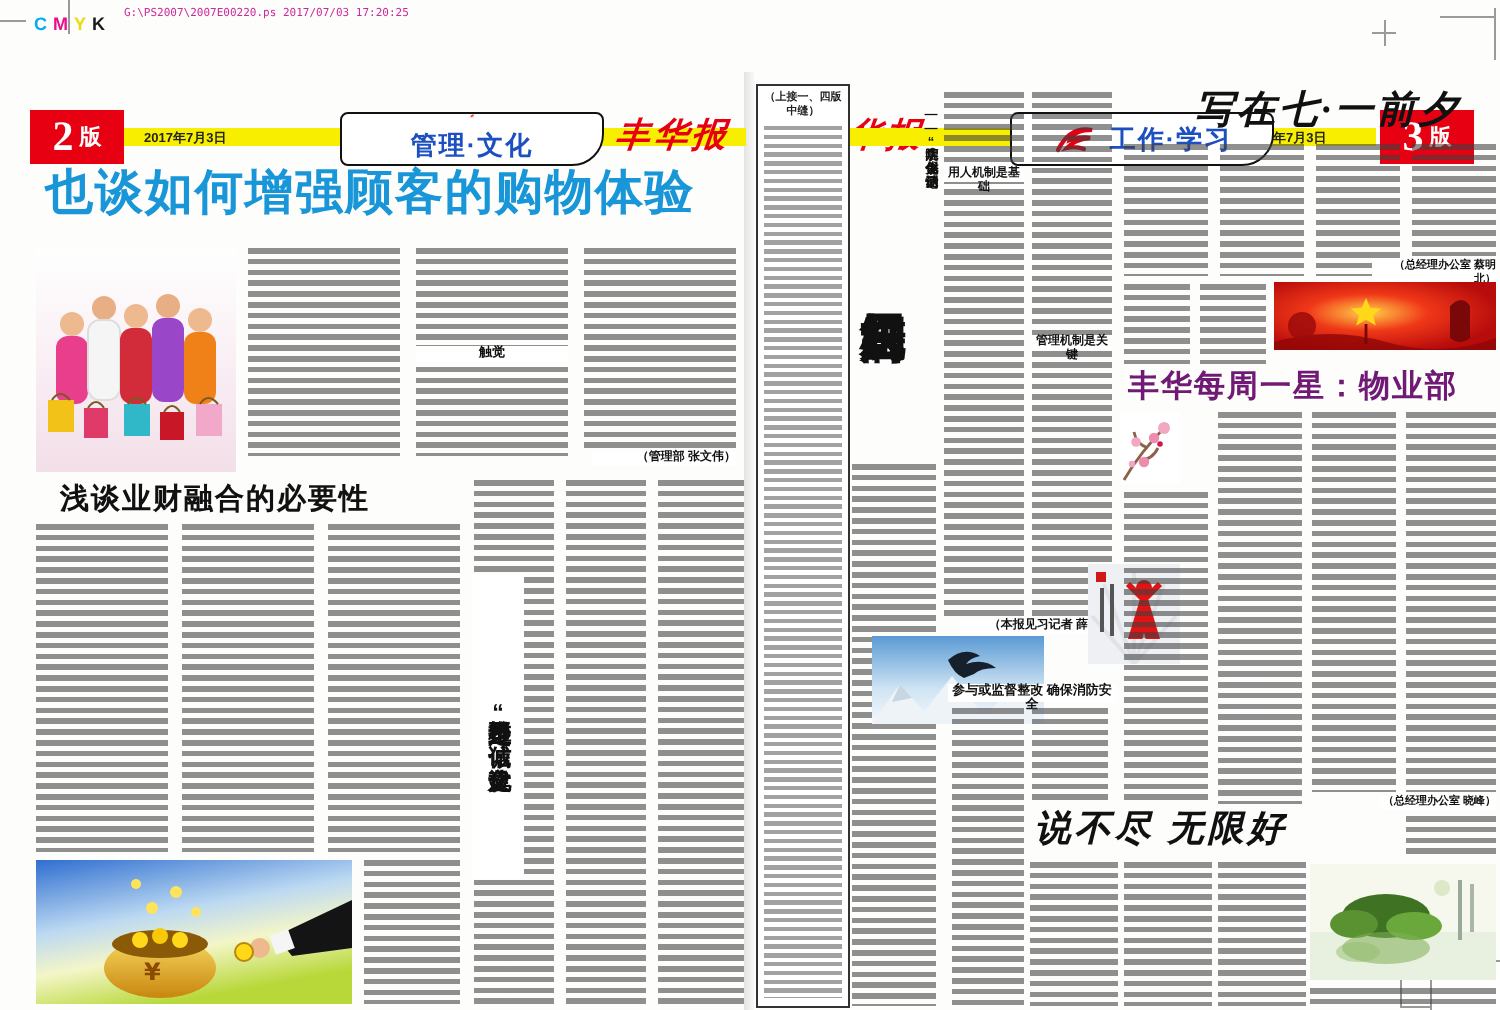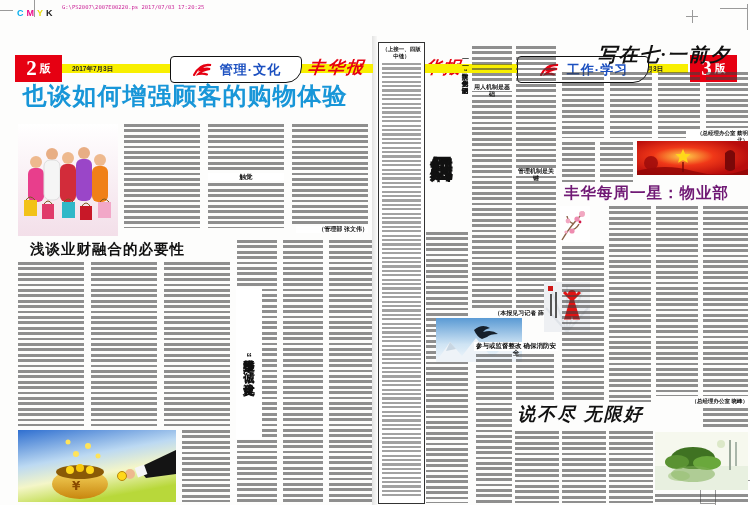--- a/index.html
+++ b/index.html
@@ -48,21 +48,21 @@
 <div class="abs" style="left:715px;top:480px;width:36px;height:26px;border:1px solid #999;background:#fff;"></div>
 
 <div class="abs" style="left:372px;top:36px;width:5px;height:469px;background:linear-gradient(90deg,rgba(0,0,0,.10),rgba(0,0,0,.02));"></div>
 
 <div class="abs pagenum" style="left:15px;top:55px;width:47px;height:27px;">
   <span class="big">2</span>
   <span class="small">版</span>
 </div>
 <div class="abs yellowbar" style="left:62px;top:64px;width:311px;"></div>
 <div class="abs date" style="left:72px;top:65px;">2017年7月3日</div>
-<div class="abs tab" style="left:170px;top:56px;width:130px;height:25px;">
+<div class="abs tab" style="left:170px;top:56px;width:130px;height:25px;flex-direction:column;">
   <svg width="24" height="18" viewBox="0 0 24 18">
       <path d="M3 14 Q9 2 20 4 Q11 4 9 9 Q15 7 19 8 Q11 9 7.5 13 Q12 12 16 13.5" stroke="#e60012" fill="none" stroke-width="2.1" stroke-linecap="round"></path>
     </svg>
   <span class="section">管理·文化</span>
 </div>
 <div class="abs masthead" style="left:308px;top:56px;">丰华报</div>
 
 <div class="abs hl-blue" style="left:20px;top:80px;width:330px;font-size:24px;">也谈如何增强顾客的购物体验</div>
 
 <div class="abs imgbox" style="left:18px;top:124px;width:100px;height:112px;">
@@ -141,21 +141,21 @@
 <div class="abs sim" style="left:182px;top:430px;width:48px;height:72px;"></div>
 
 <div class="abs sim" style="left:237px;top:240px;width:40px;height:263px;"></div>
 <div class="abs sim" style="left:283px;top:240px;width:40px;height:263px;"></div>
 <div class="abs sim" style="left:329px;top:240px;width:43px;height:263px;"></div>
 <div class="abs vtext" style="left:236px;top:287px;width:26px;height:152px;background:#fff;font-weight:bold;font-size:11.5px;color:#111;line-height:26px;text-align:center;">坚定不移推进“诚信”文化建设</div>
 
 <div class="abs masthead" style="left:405px;top:56px;">丰华报</div>
 <div class="abs yellowbar" style="left:405px;top:64px;width:283px;"></div>
 <div class="abs date" style="left:622px;top:65px;">2017年7月3日</div>
-<div class="abs tab" style="left:505px;top:56px;width:130px;height:25px;margin-left:12px;">
+<div class="abs tab" style="left:505px;top:56px;width:130px;height:25px;">
   <svg width="24" height="18" viewBox="0 0 24 18">
       <path d="M3 14 Q9 2 20 4 Q11 4 9 9 Q15 7 19 8 Q11 9 7.5 13 Q12 12 16 13.5" stroke="#e60012" fill="none" stroke-width="2.1" stroke-linecap="round"></path>
     </svg>
   <span class="section">工作·学习</span>
 </div>
 <div class="abs pagenum" style="left:690px;top:55px;width:47px;height:27px;">
   <span class="big">3</span>
   <span class="small">版</span>
 </div>
 

